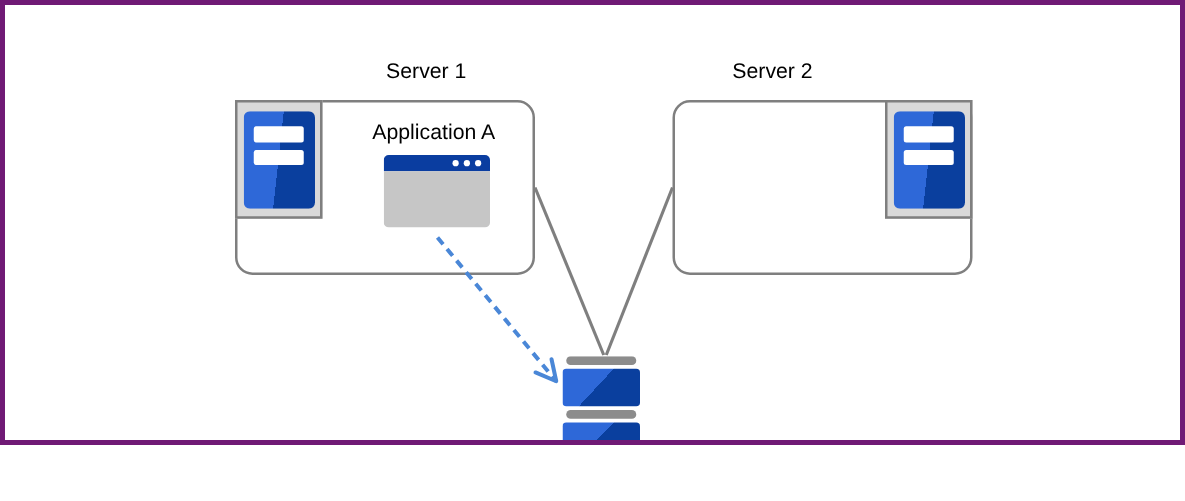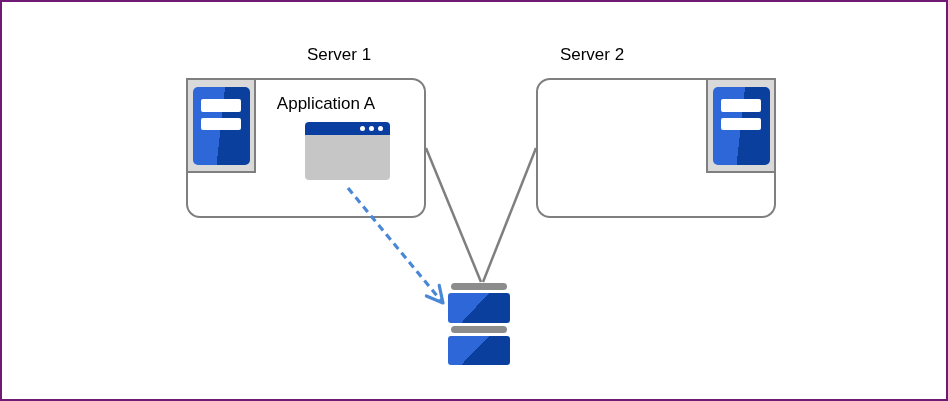--- a/index.html
+++ b/index.html
@@ -1,21 +1,21 @@
 <!DOCTYPE html>
 <html style="--text-color: #000000; --box-border: #7f7f7f; --connector-gray: #7f7f7f; --icon-frame-fill: #d9d9d9; --blue-light: #2e68d8; --blue-dark: #0a3f9e; --window-title-blue: #0a3da0; --window-body-gray: #c6c6c6; --disk-bar-gray: #8c8c8c; --dashed-arrow-blue: #4a87d7; --canvas-border: #cbcbcb;"><head>
 <meta charset="utf-8">
 <style>
   html, body { margin: 0; padding: 0; background: #ffffff; }
   .canvas {
     position: relative;
     width: 948px;
-    height: 401px;
+    height: 356px;
     box-sizing: border-box;
-    border: 2px solid #701a75;
+    border: 4px solid #701a75;
     background: #ffffff;
     font-family: "Liberation Sans", sans-serif;
     overflow: hidden;
   }
   .label {
     position: absolute;
     transform: translateX(-50%);
     font-size: 17px;
     line-height: 1.15;
     color: var(--text-color, #000000);
@@ -91,22 +91,22 @@
   .arrow-head-path {
     stroke: var(--dashed-arrow-blue, #4a87d7);
     stroke-width: 1;
     fill: none;
     stroke-linecap: round;
     stroke-linejoin: round;
   }
   .disk { position: absolute; left: 446px; top: 281px; width: 62px; height: 82px; }
   .disk-bar { fill: var(--disk-bar-gray, #8c8c8c); }
   .s1-label { left: 337px; top: 43px; }
-  .s2-label { left: 590px; top: 43px; }
-  .app-label { left: 324px; top: 92px; }
+  .s2-label { left: 614px; top: 43px; }
+  .app-label { left: 343px; top: 92px; }
   .disk-label { left: 481px; top: 368px; }
 </style>
 </head>
 <body>
 
 <div class="canvas">
 
   <svg width="0" height="0" style="position:absolute" aria-hidden="true">
     <defs>
       <linearGradient id="gradTower" x1="0" y1="0" x2="1" y2="0.15">

